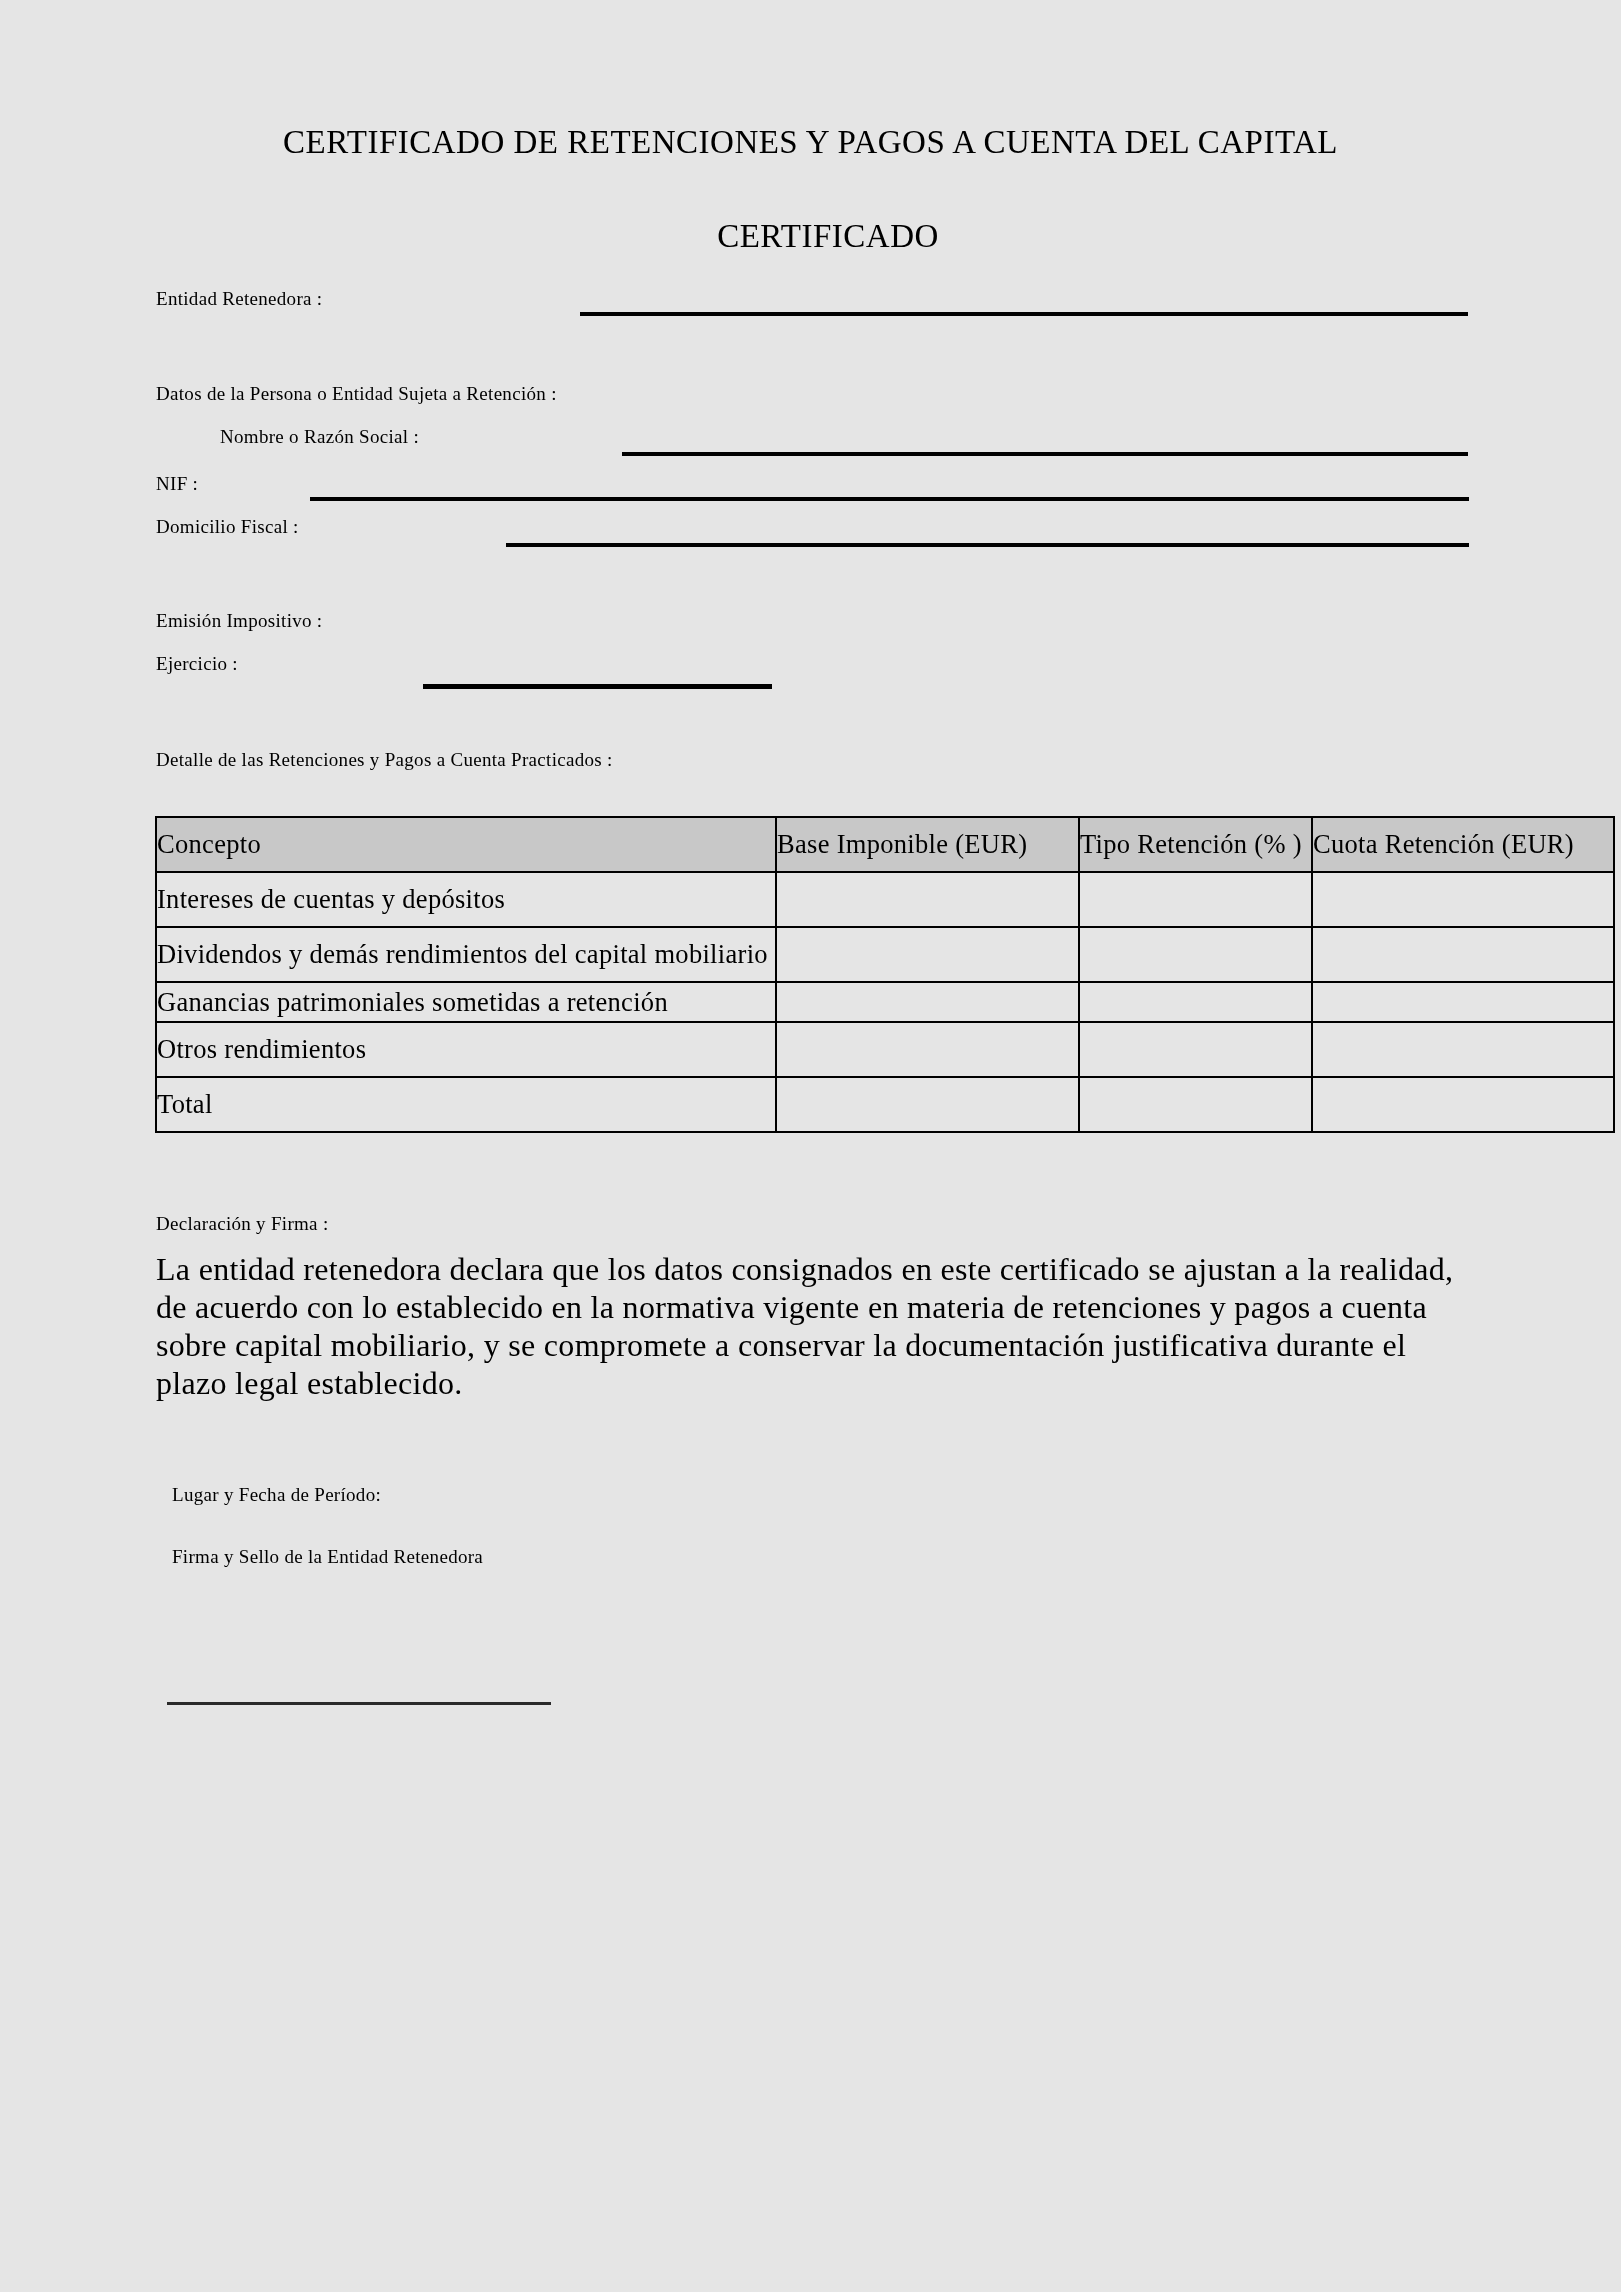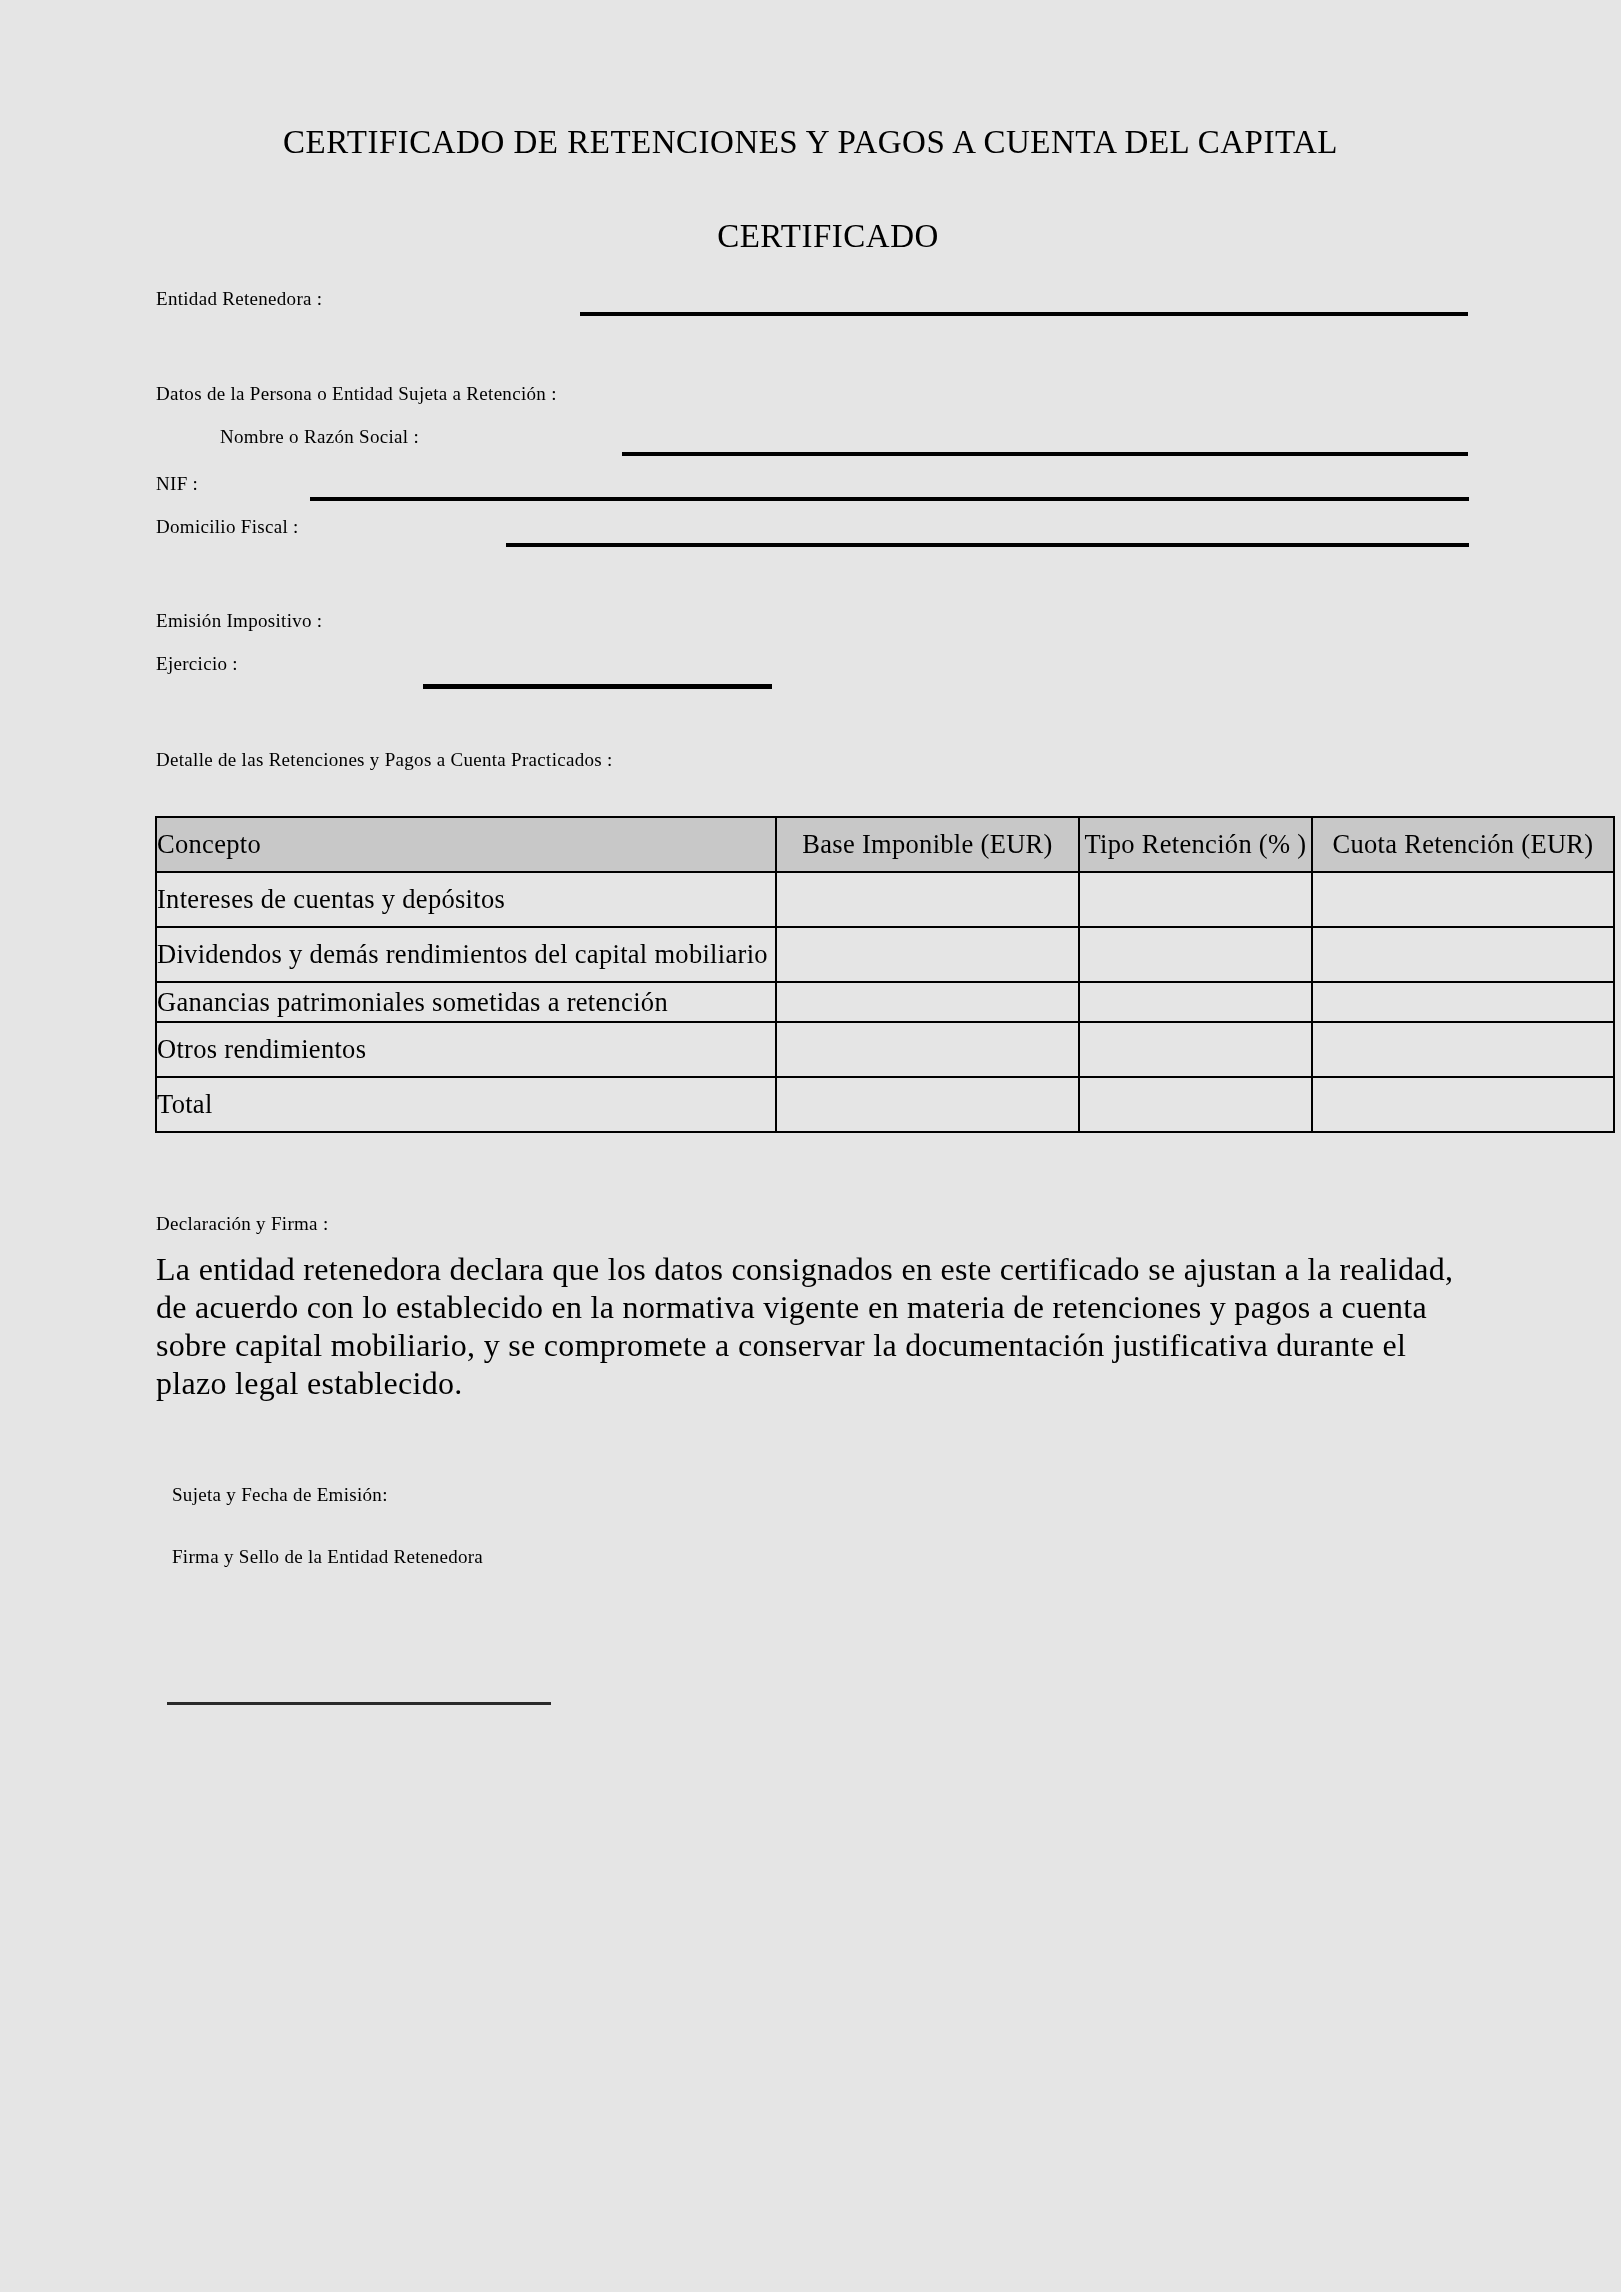--- a/index.html
+++ b/index.html
@@ -62,21 +62,21 @@
     font-weight: normal;
     padding: 0;
     overflow: hidden;
   }
   table.ret-table tr { height: 55px; border-radius: 19px; }
   table.ret-table thead th { background: #c8c8c8; }
   th.col-concepto, td.cell-concepto {
     text-align: left;
     padding-left: 15.7px;
   }
-  th.col-center { text-align: center; }
+  th.col-center { text-align: left; }
   .signature-line {
     position: absolute;
     left: 167px;
     top: 1702px;
     width: 384px;
     height: 2.9px;
     background: #2a2a2a;
   }
 </style>
 </head>
@@ -155,20 +155,20 @@
         <td></td>
         <td></td>
       </tr>
     </tbody>
   </table>
 
   <div class="label" style="left:156px; top:1209px;">Declaración y Firma :</div>
 
   <div class="paragraph">La entidad retenedora declara que los datos consignados en este certificado se ajustan a la realidad, de acuerdo con lo establecido en la normativa vigente en materia de retenciones y pagos a cuenta sobre capital mobiliario, y se compromete a conservar la documentación justificativa durante el plazo legal establecido.</div>
 
-  <div class="label" style="left:172px; top:1480px;">Sujeta y Fecha de Emisión:</div>
+  <div class="label" style="left:172px; top:1480px;">Lugar y Fecha de Período:</div>
 
   <div class="label" style="left:172px; top:1542px;">Firma y Sello de la Entidad Retenedora</div>
 
   <div class="signature-line"></div>
 
 </div>
 
 
 </body></html>

